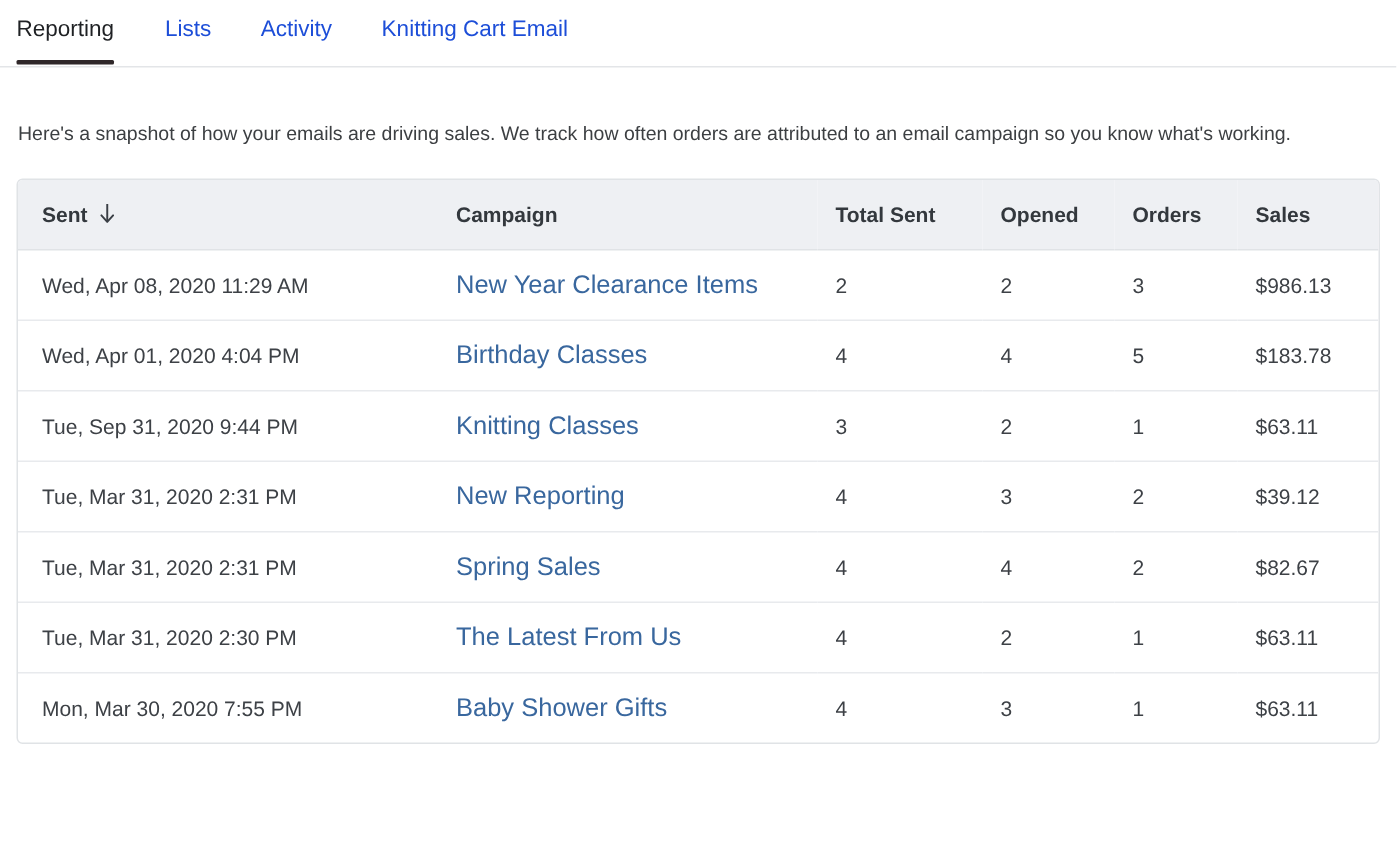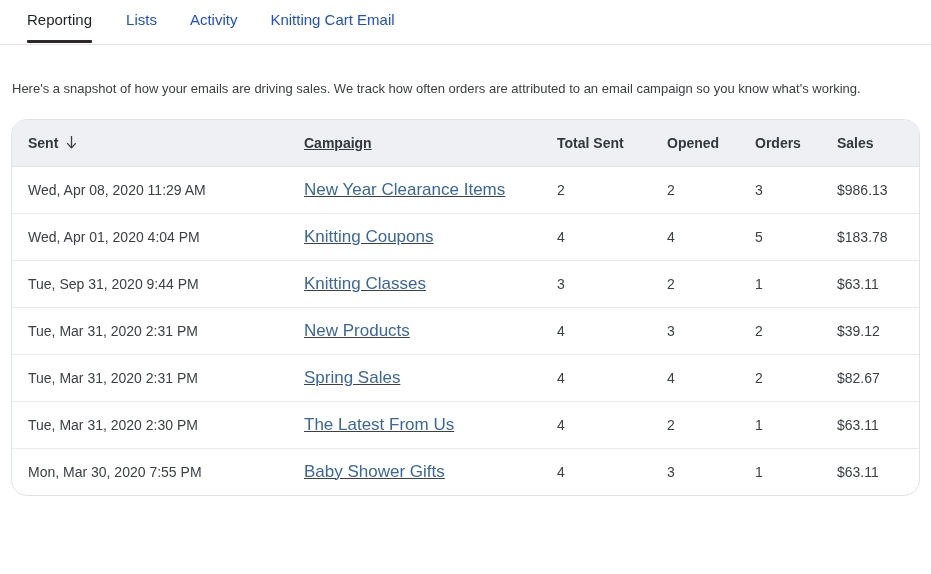--- a/index.html
+++ b/index.html
@@ -10,21 +10,21 @@
     height: 574px;
     background: #ffffff;
     font-family: "Liberation Sans", sans-serif;
     -webkit-font-smoothing: antialiased;
   }
 
   
   .tabbar {
     position: relative;
     height: 45px;
-    padding-left: 27px;
+    padding-left: 11px;
     display: flex;
     align-items: flex-start;
   }
   .tabbar::after {
     content: "";
     position: absolute;
     left: 0;
     right: 0;
     bottom: 0;
     height: 1px;
@@ -60,21 +60,21 @@
     font-size: 13px;
     line-height: 25px;
     color: #3c3f42;
     max-width: 890px;
   }
 
   
   .table-wrap {
     margin: 18px 11px 0 11px;
     border: 1px solid #e0e3e6;
-    border-radius: 16px;
+    border-radius: 4px;
     overflow: hidden;
     background: #ffffff;
   }
   table.report {
     width: 100%;
     border-collapse: collapse;
     table-layout: fixed;
   }
   table.report thead th {
     background: #eef0f3;
@@ -93,21 +93,21 @@
     color: #3d4146;
     height: 47px;
     vertical-align: middle;
     border-top: 1px solid #e8eaed;
     white-space: nowrap;
   }
   table.report tbody tr:first-child td { border-top: none; }
 
   
   .col-sent      { width: 282px; padding-left: 16px !important; }
-  .col-campaign  { width: 251px; padding-left: 10px !important; text-decoration: underline; }
+  .col-campaign  { width: 251px; padding-left: 10px !important; }
   .col-total     { width: 110px; padding-left: 12px !important; }
   .col-opened    { width:  88px; padding-left: 12px !important; }
   .col-orders    { width:  82px; padding-left: 12px !important; }
   .col-sales     { width: auto;  padding-left: 12px !important; }
 
   .sent-head-inner {
     display: inline-flex;
     align-items: center;
     gap: 7px;
   }
@@ -186,41 +186,41 @@
           <a class="campaign-link" href="#">New Year Clearance Items</a>
         </td>
         <td class="col-total">2</td>
         <td class="col-opened">2</td>
         <td class="col-orders">3</td>
         <td class="col-sales">$986.13</td>
       </tr>
       <tr>
         <td class="col-sent">Wed, Apr 01, 2020 4:04 PM</td>
         <td class="col-campaign">
-          <a class="campaign-link" href="#">Knitting Coupons</a>
+          <a class="campaign-link" href="#">Birthday Classes</a>
         </td>
         <td class="col-total">4</td>
         <td class="col-opened">4</td>
         <td class="col-orders">5</td>
         <td class="col-sales">$183.78</td>
       </tr>
       <tr>
         <td class="col-sent">Tue, Sep 31, 2020 9:44 PM</td>
         <td class="col-campaign">
           <a class="campaign-link" href="#">Knitting Classes</a>
         </td>
         <td class="col-total">3</td>
         <td class="col-opened">2</td>
         <td class="col-orders">1</td>
         <td class="col-sales">$63.11</td>
       </tr>
       <tr>
         <td class="col-sent">Tue, Mar 31, 2020 2:31 PM</td>
         <td class="col-campaign">
-          <a class="campaign-link" href="#">New Products</a>
+          <a class="campaign-link" href="#">New Reporting</a>
         </td>
         <td class="col-total">4</td>
         <td class="col-opened">3</td>
         <td class="col-orders">2</td>
         <td class="col-sales">$39.12</td>
       </tr>
       <tr>
         <td class="col-sent">Tue, Mar 31, 2020 2:31 PM</td>
         <td class="col-campaign">
           <a class="campaign-link" href="#">Spring Sales</a>

